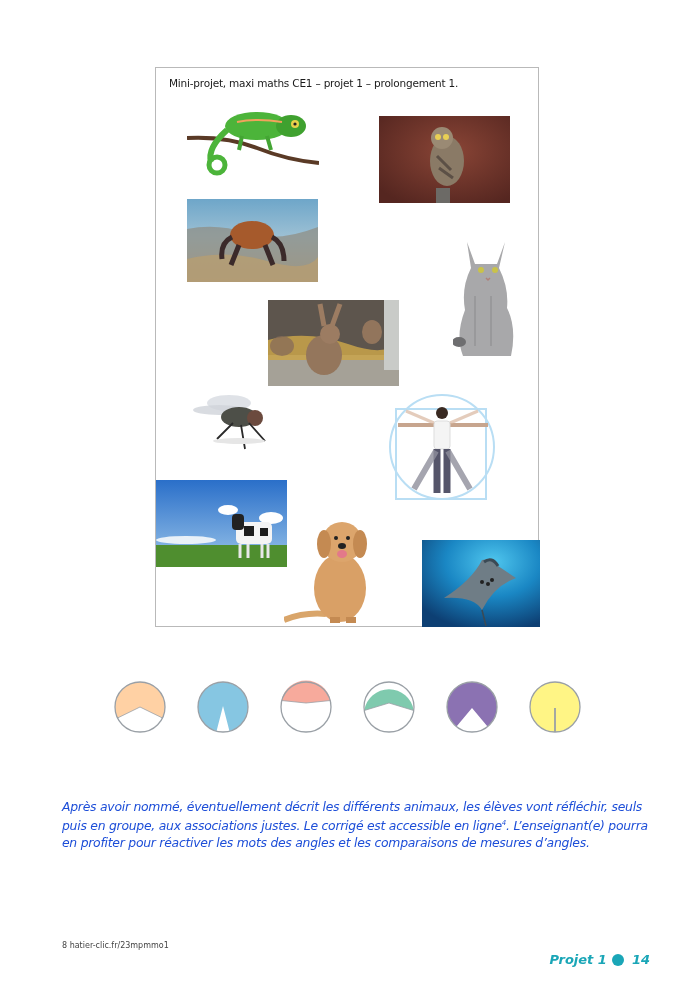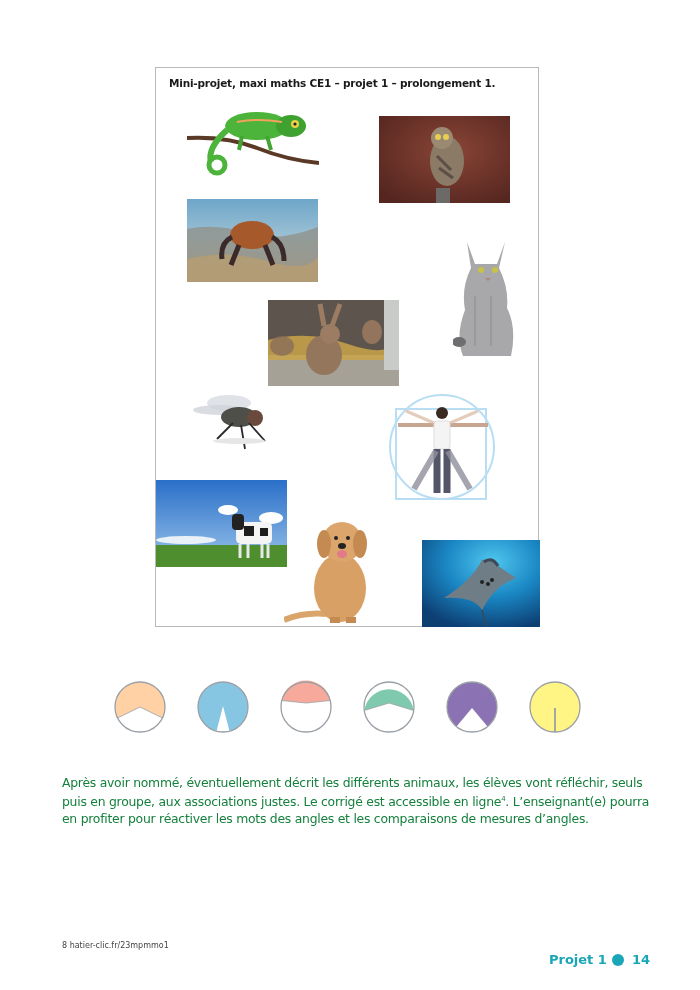--- a/index.html
+++ b/index.html
@@ -1,36 +1,36 @@
 <!DOCTYPE html>
 <html><head>
 <meta charset="utf-8">
 <style>
   html, body { margin: 0; padding: 0; background: #ffffff; }
   body { width: 700px; height: 990px; position: relative; overflow: hidden;
          font-family: "DejaVu Sans", "Liberation Sans", sans-serif; color: #222; }
 
   .worksheet { position: absolute; left: 155px; top: 67px; width: 384px; height: 560px;
                border: 1px solid #b9b9b9; background: #fff; box-sizing: border-box; }
-  .worksheet-title { position: absolute; left: 13px; top: 9px; font-size: 10.5px; font-weight: bold;
+  .worksheet-title { position: absolute; left: 13px; top: 9px; font-size: 10.5px; font-weight: normal;
                      letter-spacing: -0.2px; color: #1a1a1a; white-space: nowrap; }
 
   .photo { position: absolute; overflow: hidden; }
   .photo svg { width: 100%; height: 100%; display: block; }
 
   .angles-row { position: absolute; top: 680px; left: 0; width: 700px; height: 54px; }
   .angle-disc { position: absolute; top: 0; width: 54px; height: 54px; }
 
-  .body-text { position: absolute; left: 62px; top: 762px; width: 590px; font-size: 12.4px;
-               line-height: 17px; color: #15803d; letter-spacing: -0.25px; }
+  .body-text { position: absolute; left: 62px; top: 786px; width: 590px; font-size: 12.4px;
+               line-height: 17px; color: #1d4ed8; letter-spacing: -0.25px; font-style: italic; }
   .body-text sup { font-size: 7px; vertical-align: 5px; }
 
   .footnote { position: absolute; left: 62px; top: 941px; font-size: 8px; color: #444; }
   .page-footer { position: absolute; right: 50px; top: 952px; display: flex; align-items: center;
-                 gap: 4px; font-size: 13px; font-weight: bold; color: #1aa6b7; }
+                 gap: 4px; font-size: 13px; font-weight: bold; color: #1aa6b7; font-style: italic; }
   .footer-dot { width: 12px; height: 12px; border-radius: 50%; background: #1aa6b7; display: inline-block; margin: 0 4px 0 1px; }
 </style>
 </head>
 <body>
 
 <div class="worksheet">
   <div class="worksheet-title">Mini-projet, maxi maths CE1 – projet 1 – prolongement 1.</div>
 
   <div class="photo" style="left:31px; top:40px; width:132px; height:70px;">
     <svg viewBox="0 0 132 70">

